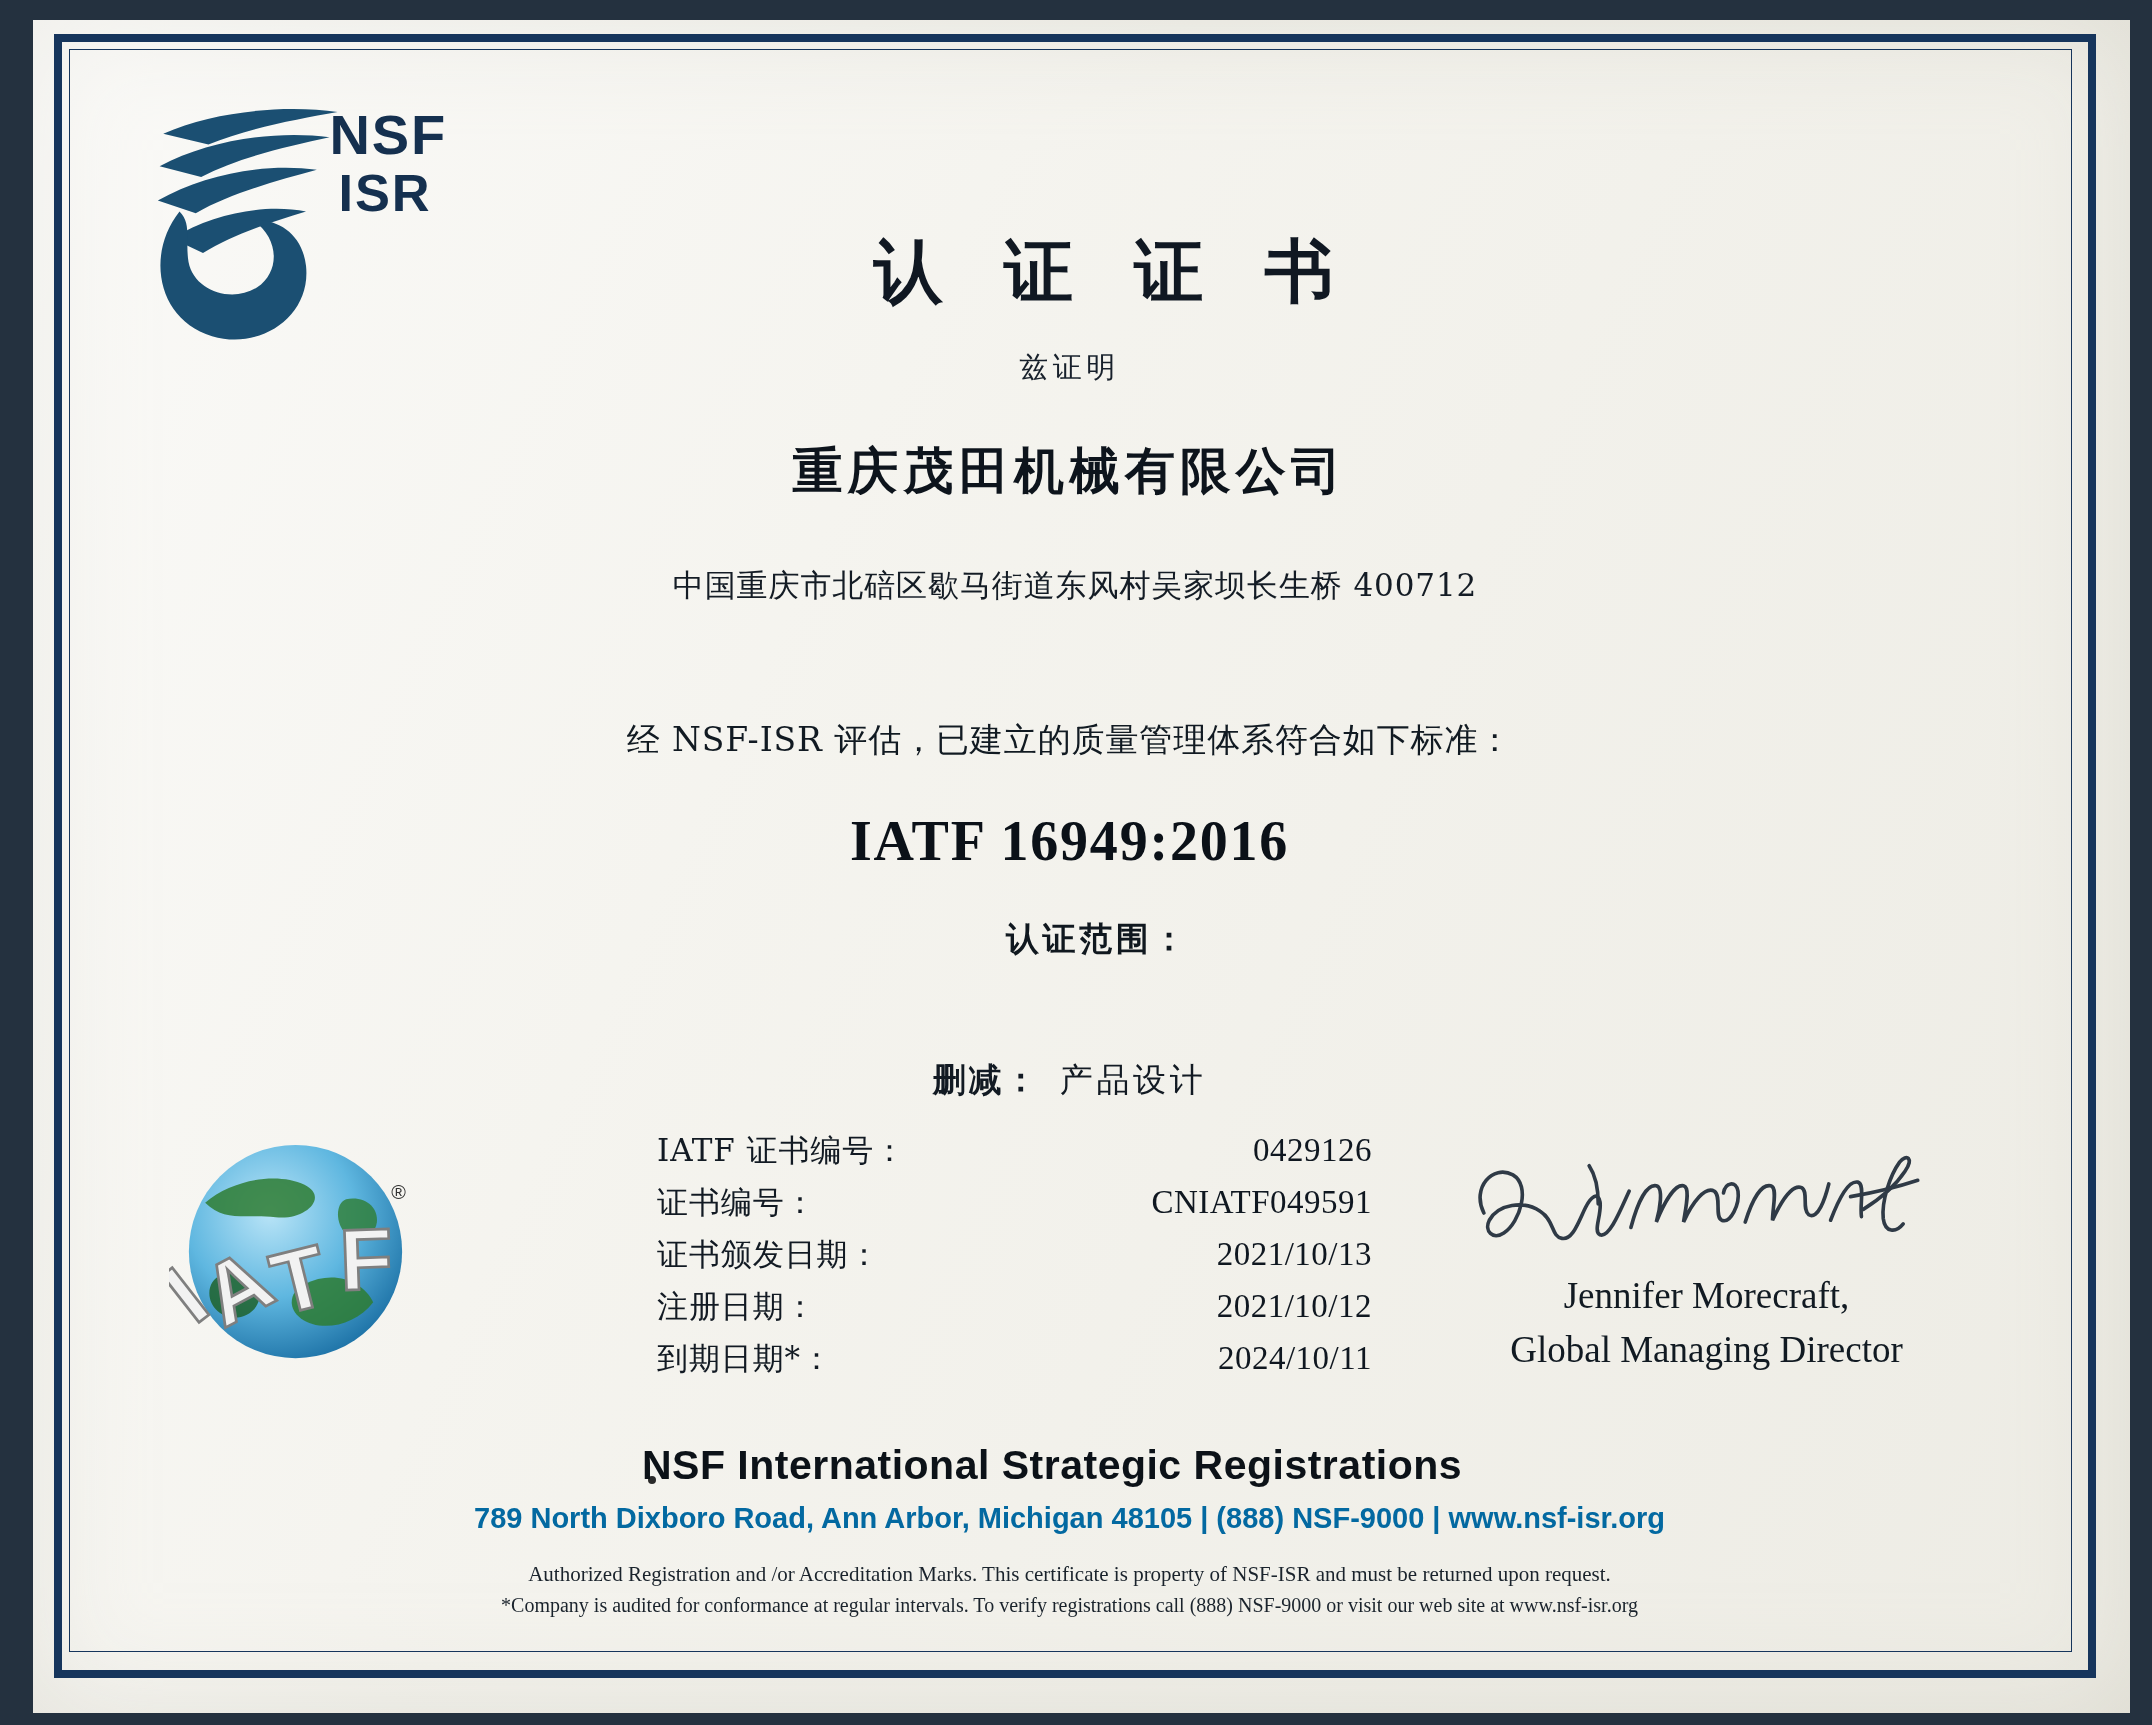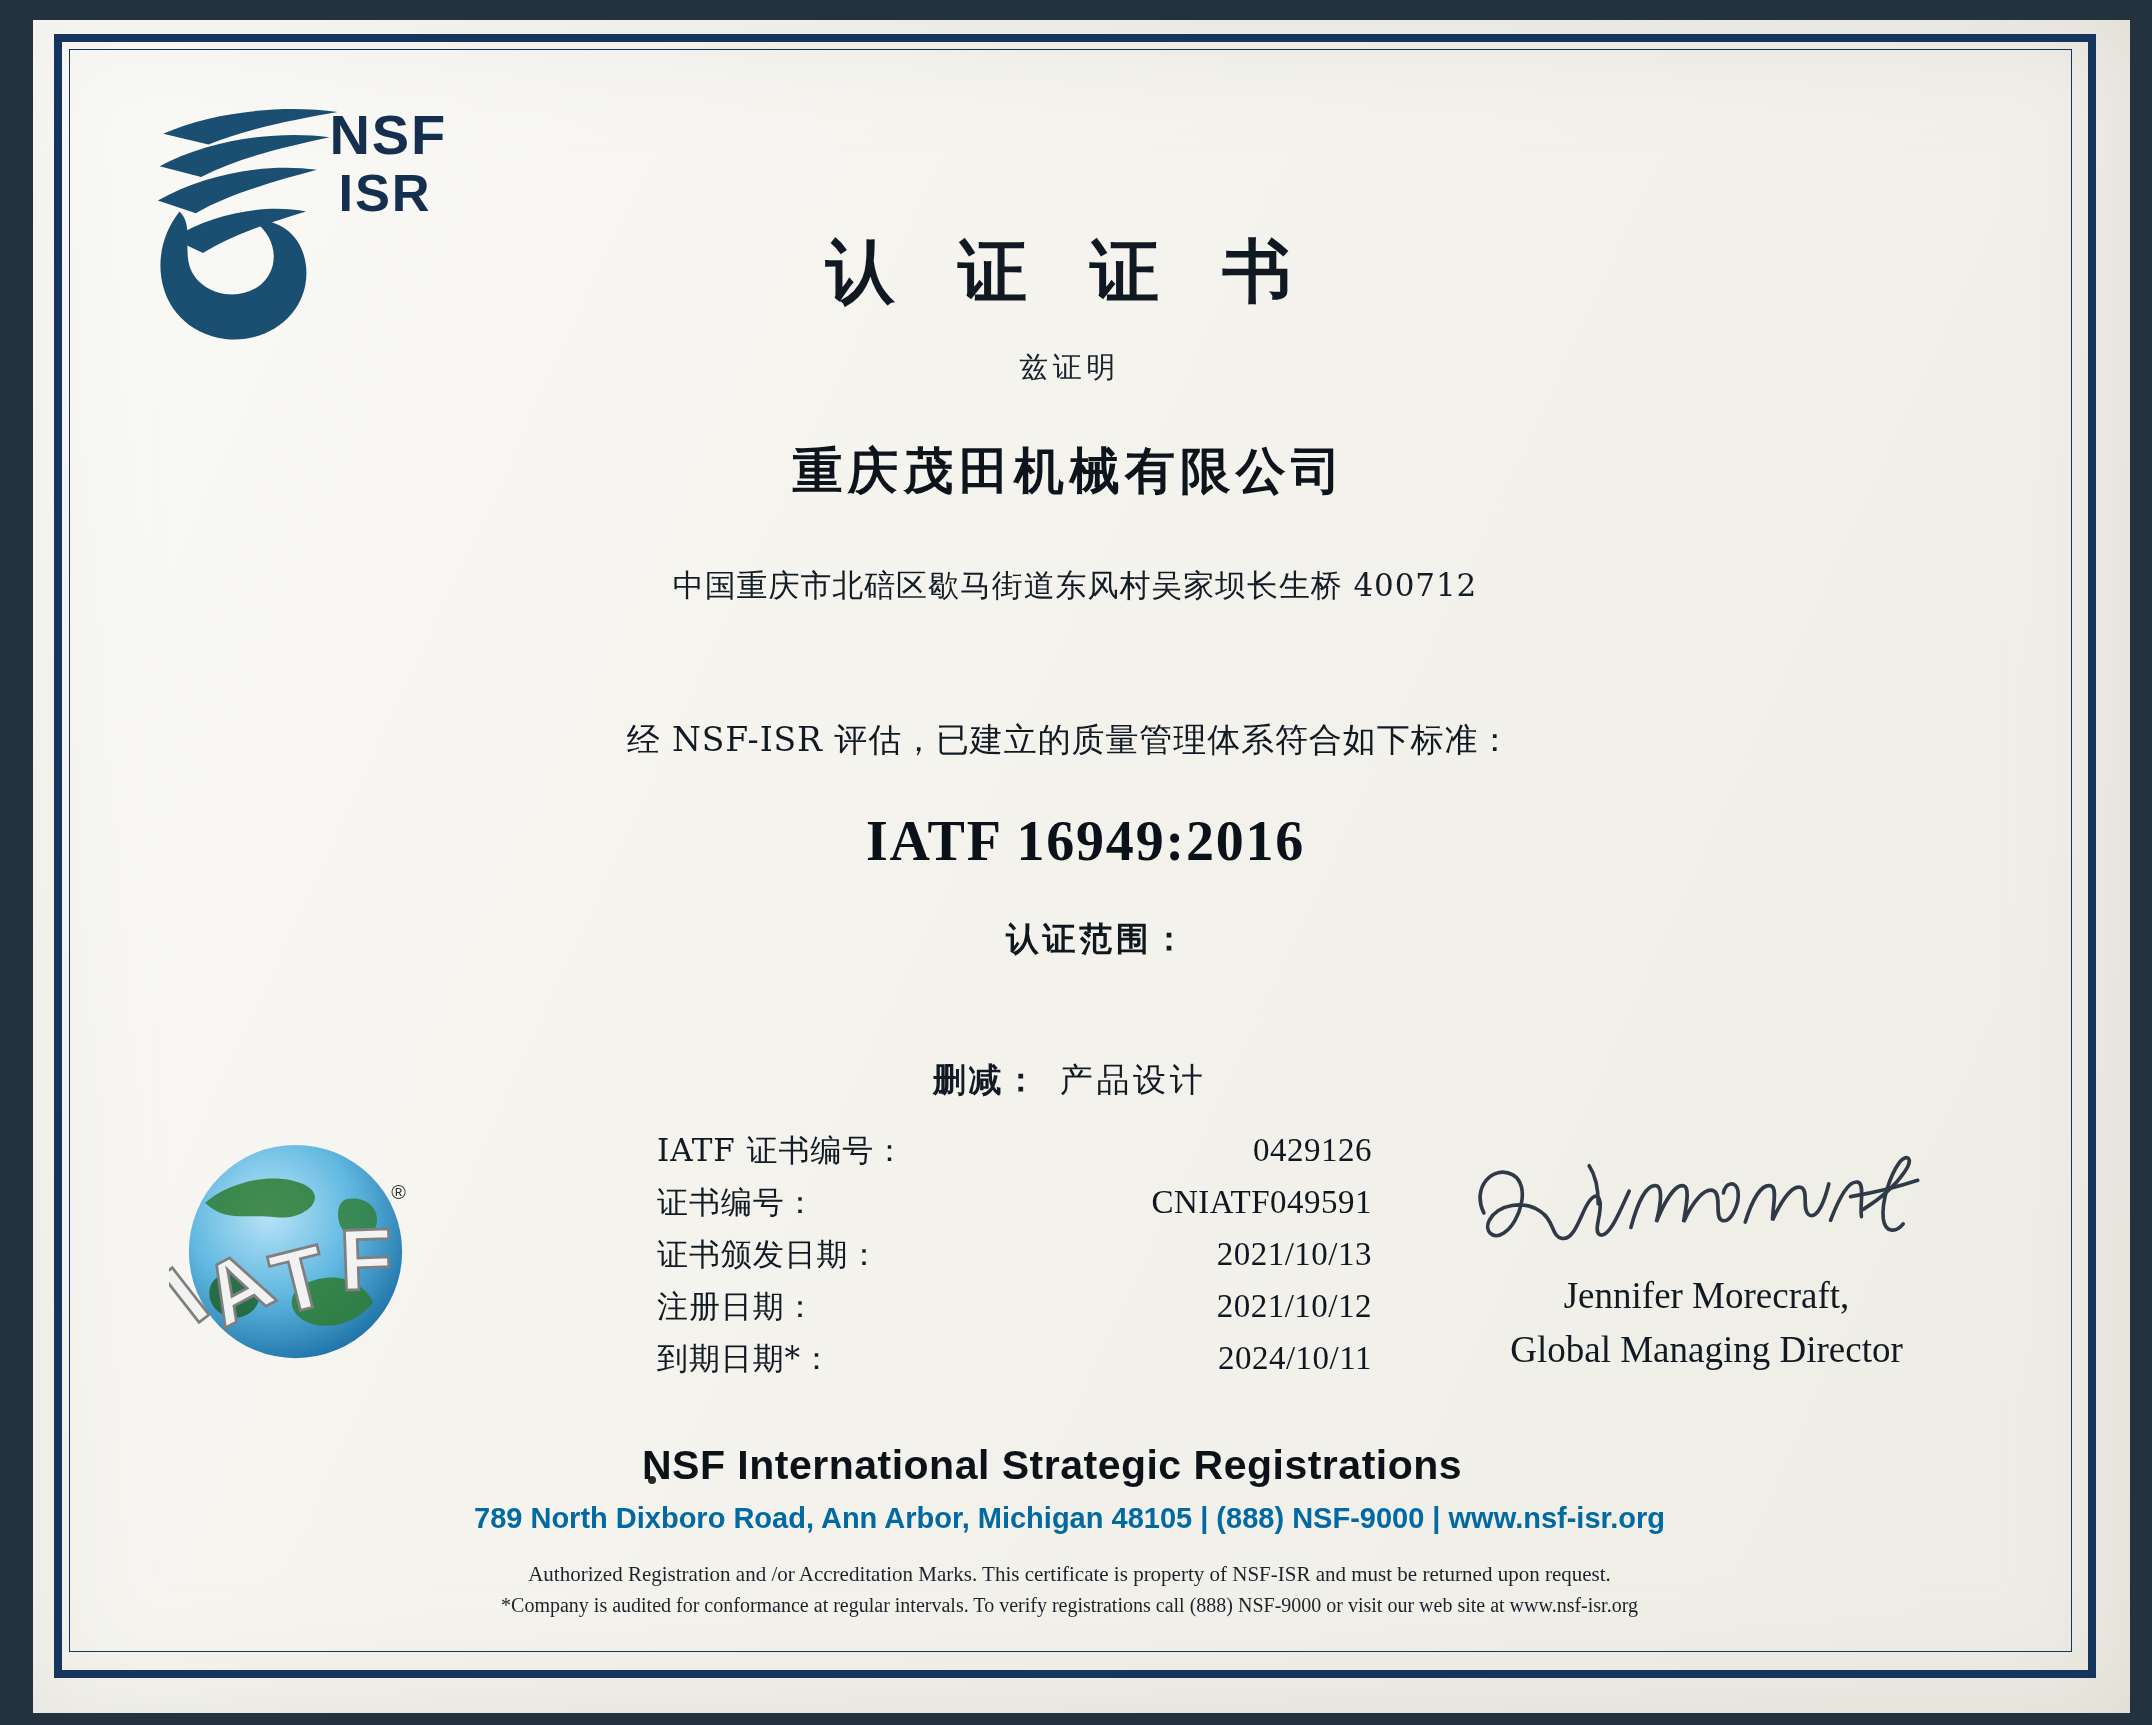--- a/index.html
+++ b/index.html
@@ -88,21 +88,22 @@
   .title-cn {
     position: absolute;
     left: 0;
     top: 177px;
     width: 2001px;
     text-align: center;
     font-size: 69px;
     letter-spacing: 22px;
     font-weight: 700;
     color: #101822;
-    font-family: Liberation Sans, sans-serif;
+    font-family: Liberation Serif, serif;
+    padding-left: 45px;
   }
   .sub-cn {
     position: absolute;
     left: 0;
     top: 299px;
     width: 2001px;
     text-align: center;
     font-size: 29px;
     letter-spacing: 4.5px;
     color: #17202b;
@@ -137,21 +138,21 @@
     top: 669px;
     width: 2001px;
     text-align: center;
     font-size: 33px;
     letter-spacing: 0.9px;
     color: #111a22;
     font-family: "DejaVu Serif", serif;
   }
   .standard {
     position: absolute;
-    left: 16px;
+    left: 0;
     top: 760px;
     width: 2001px;
     text-align: center;
     font-size: 56px;
     font-weight: 700;
     letter-spacing: 1.8px;
     color: #0b1118;
     font-family: "Liberation Serif", serif;
   }
   .scope-label {

